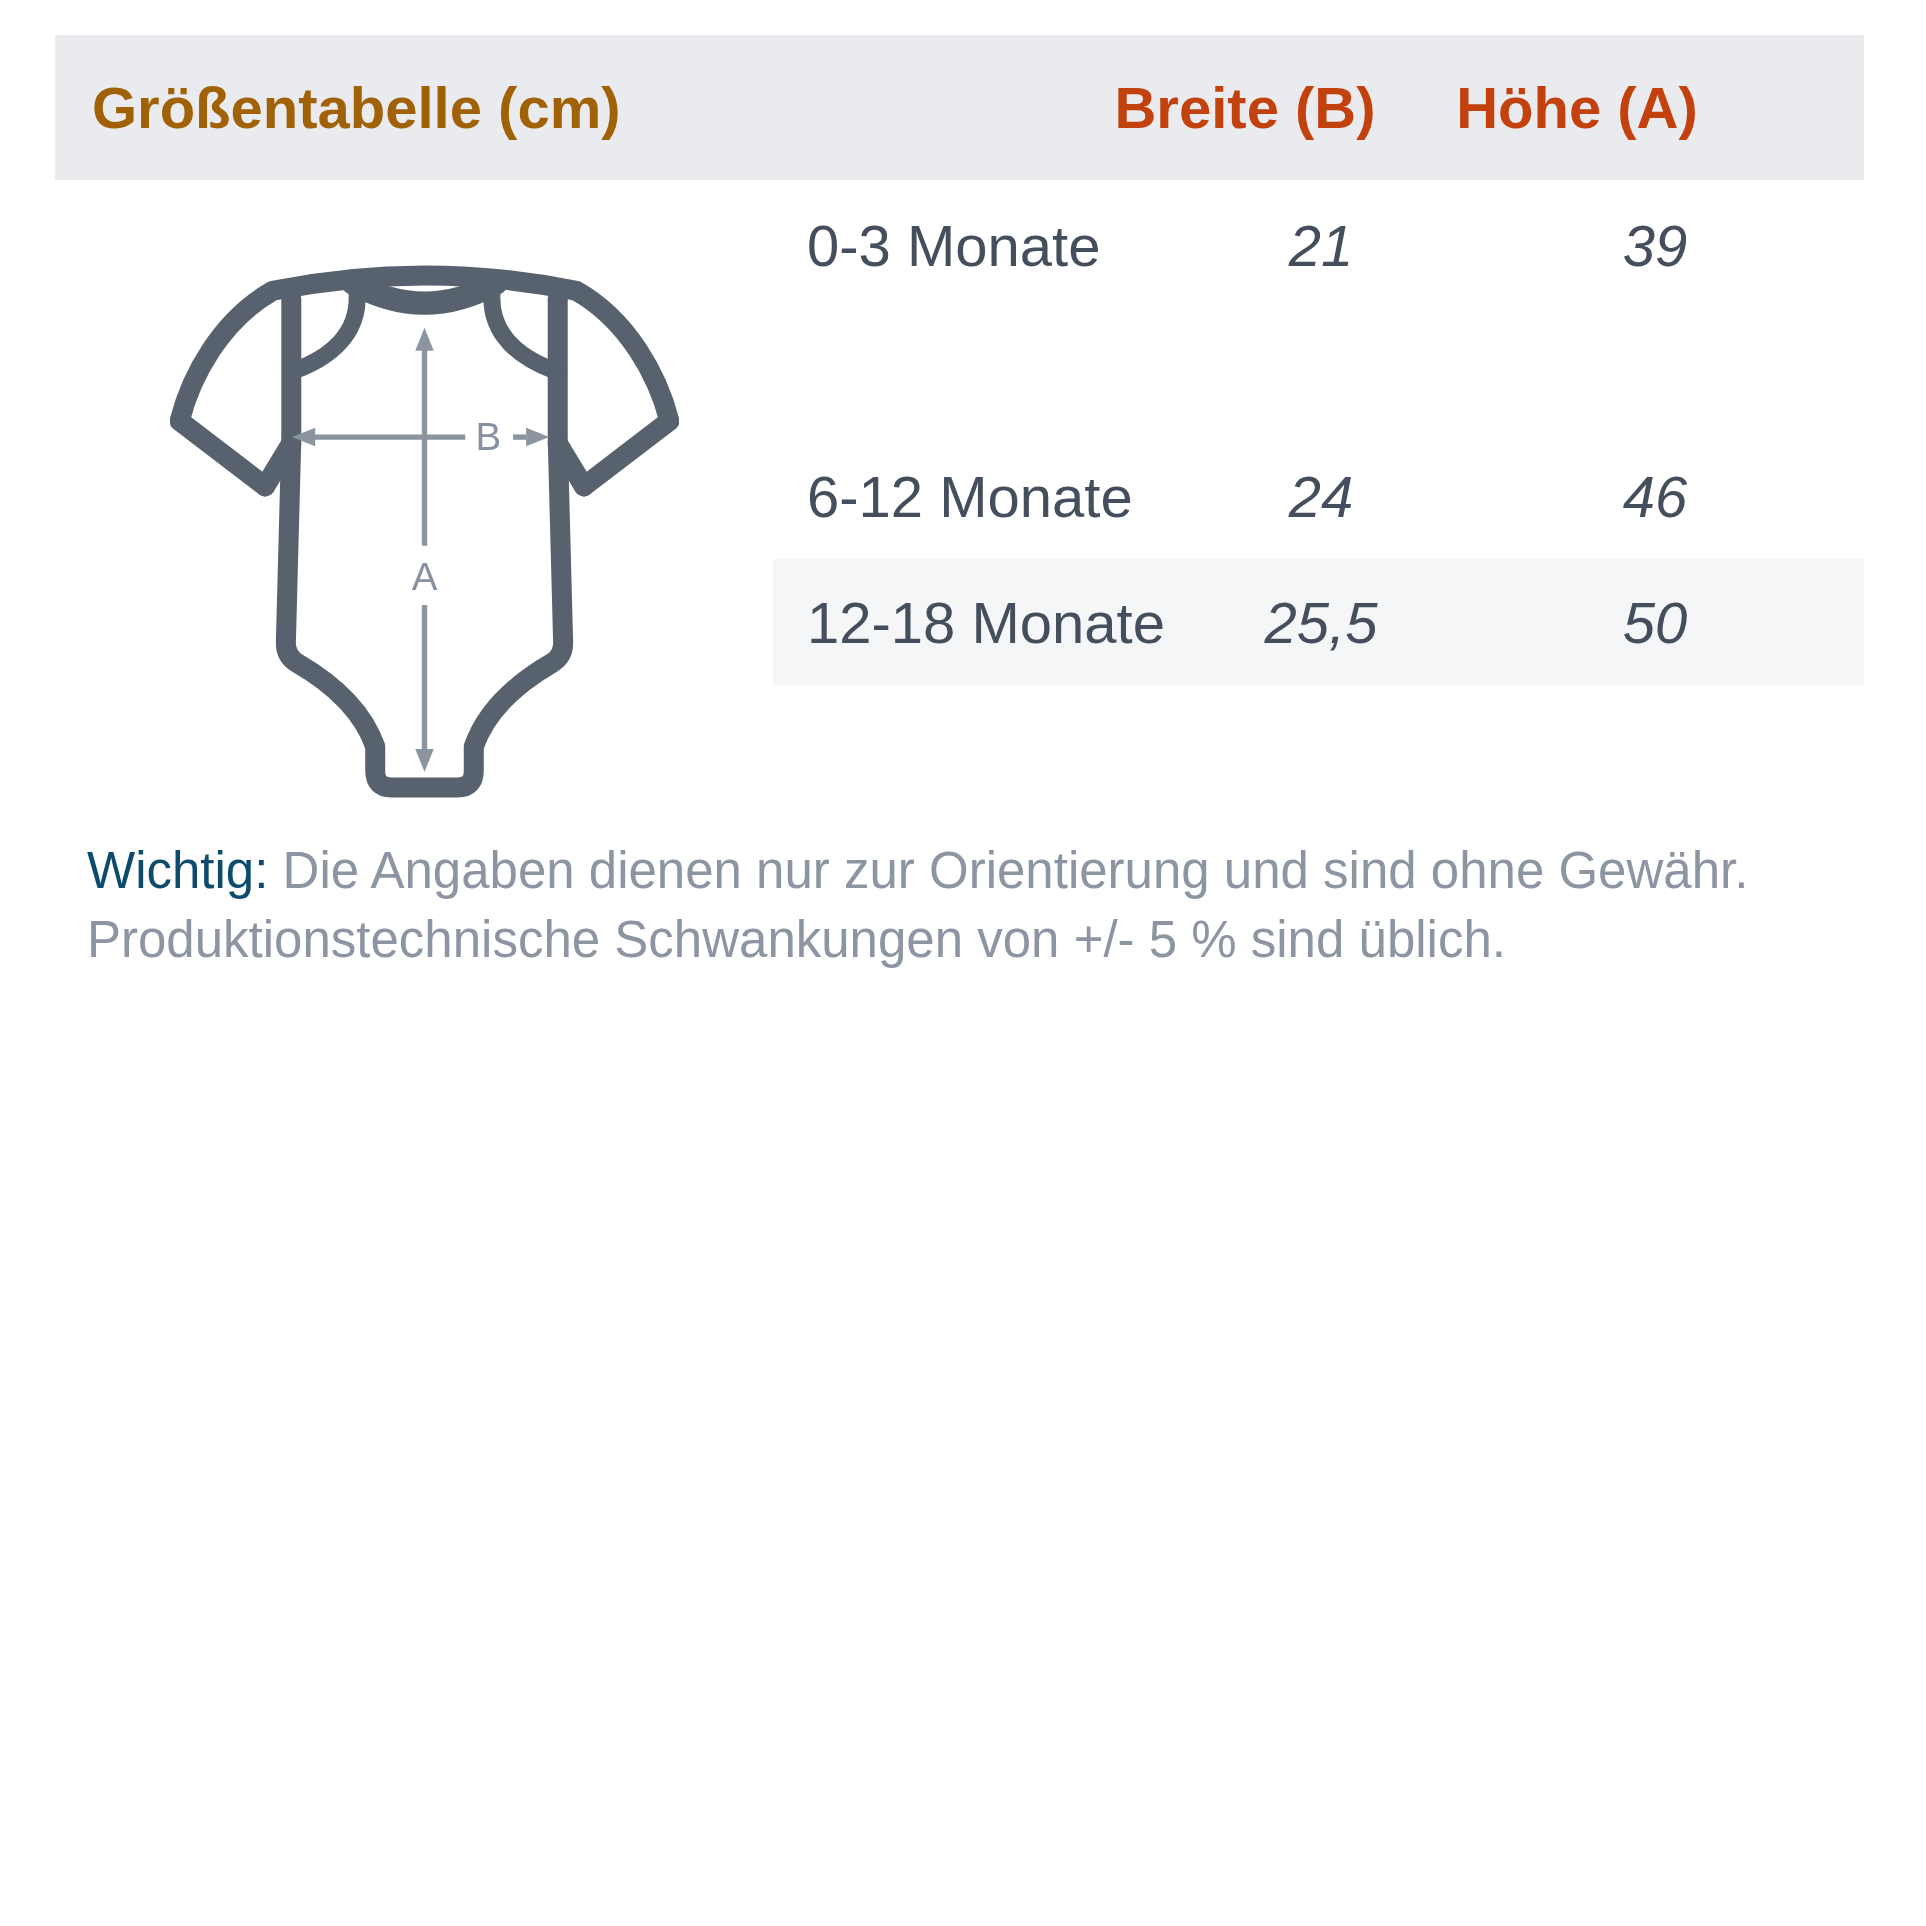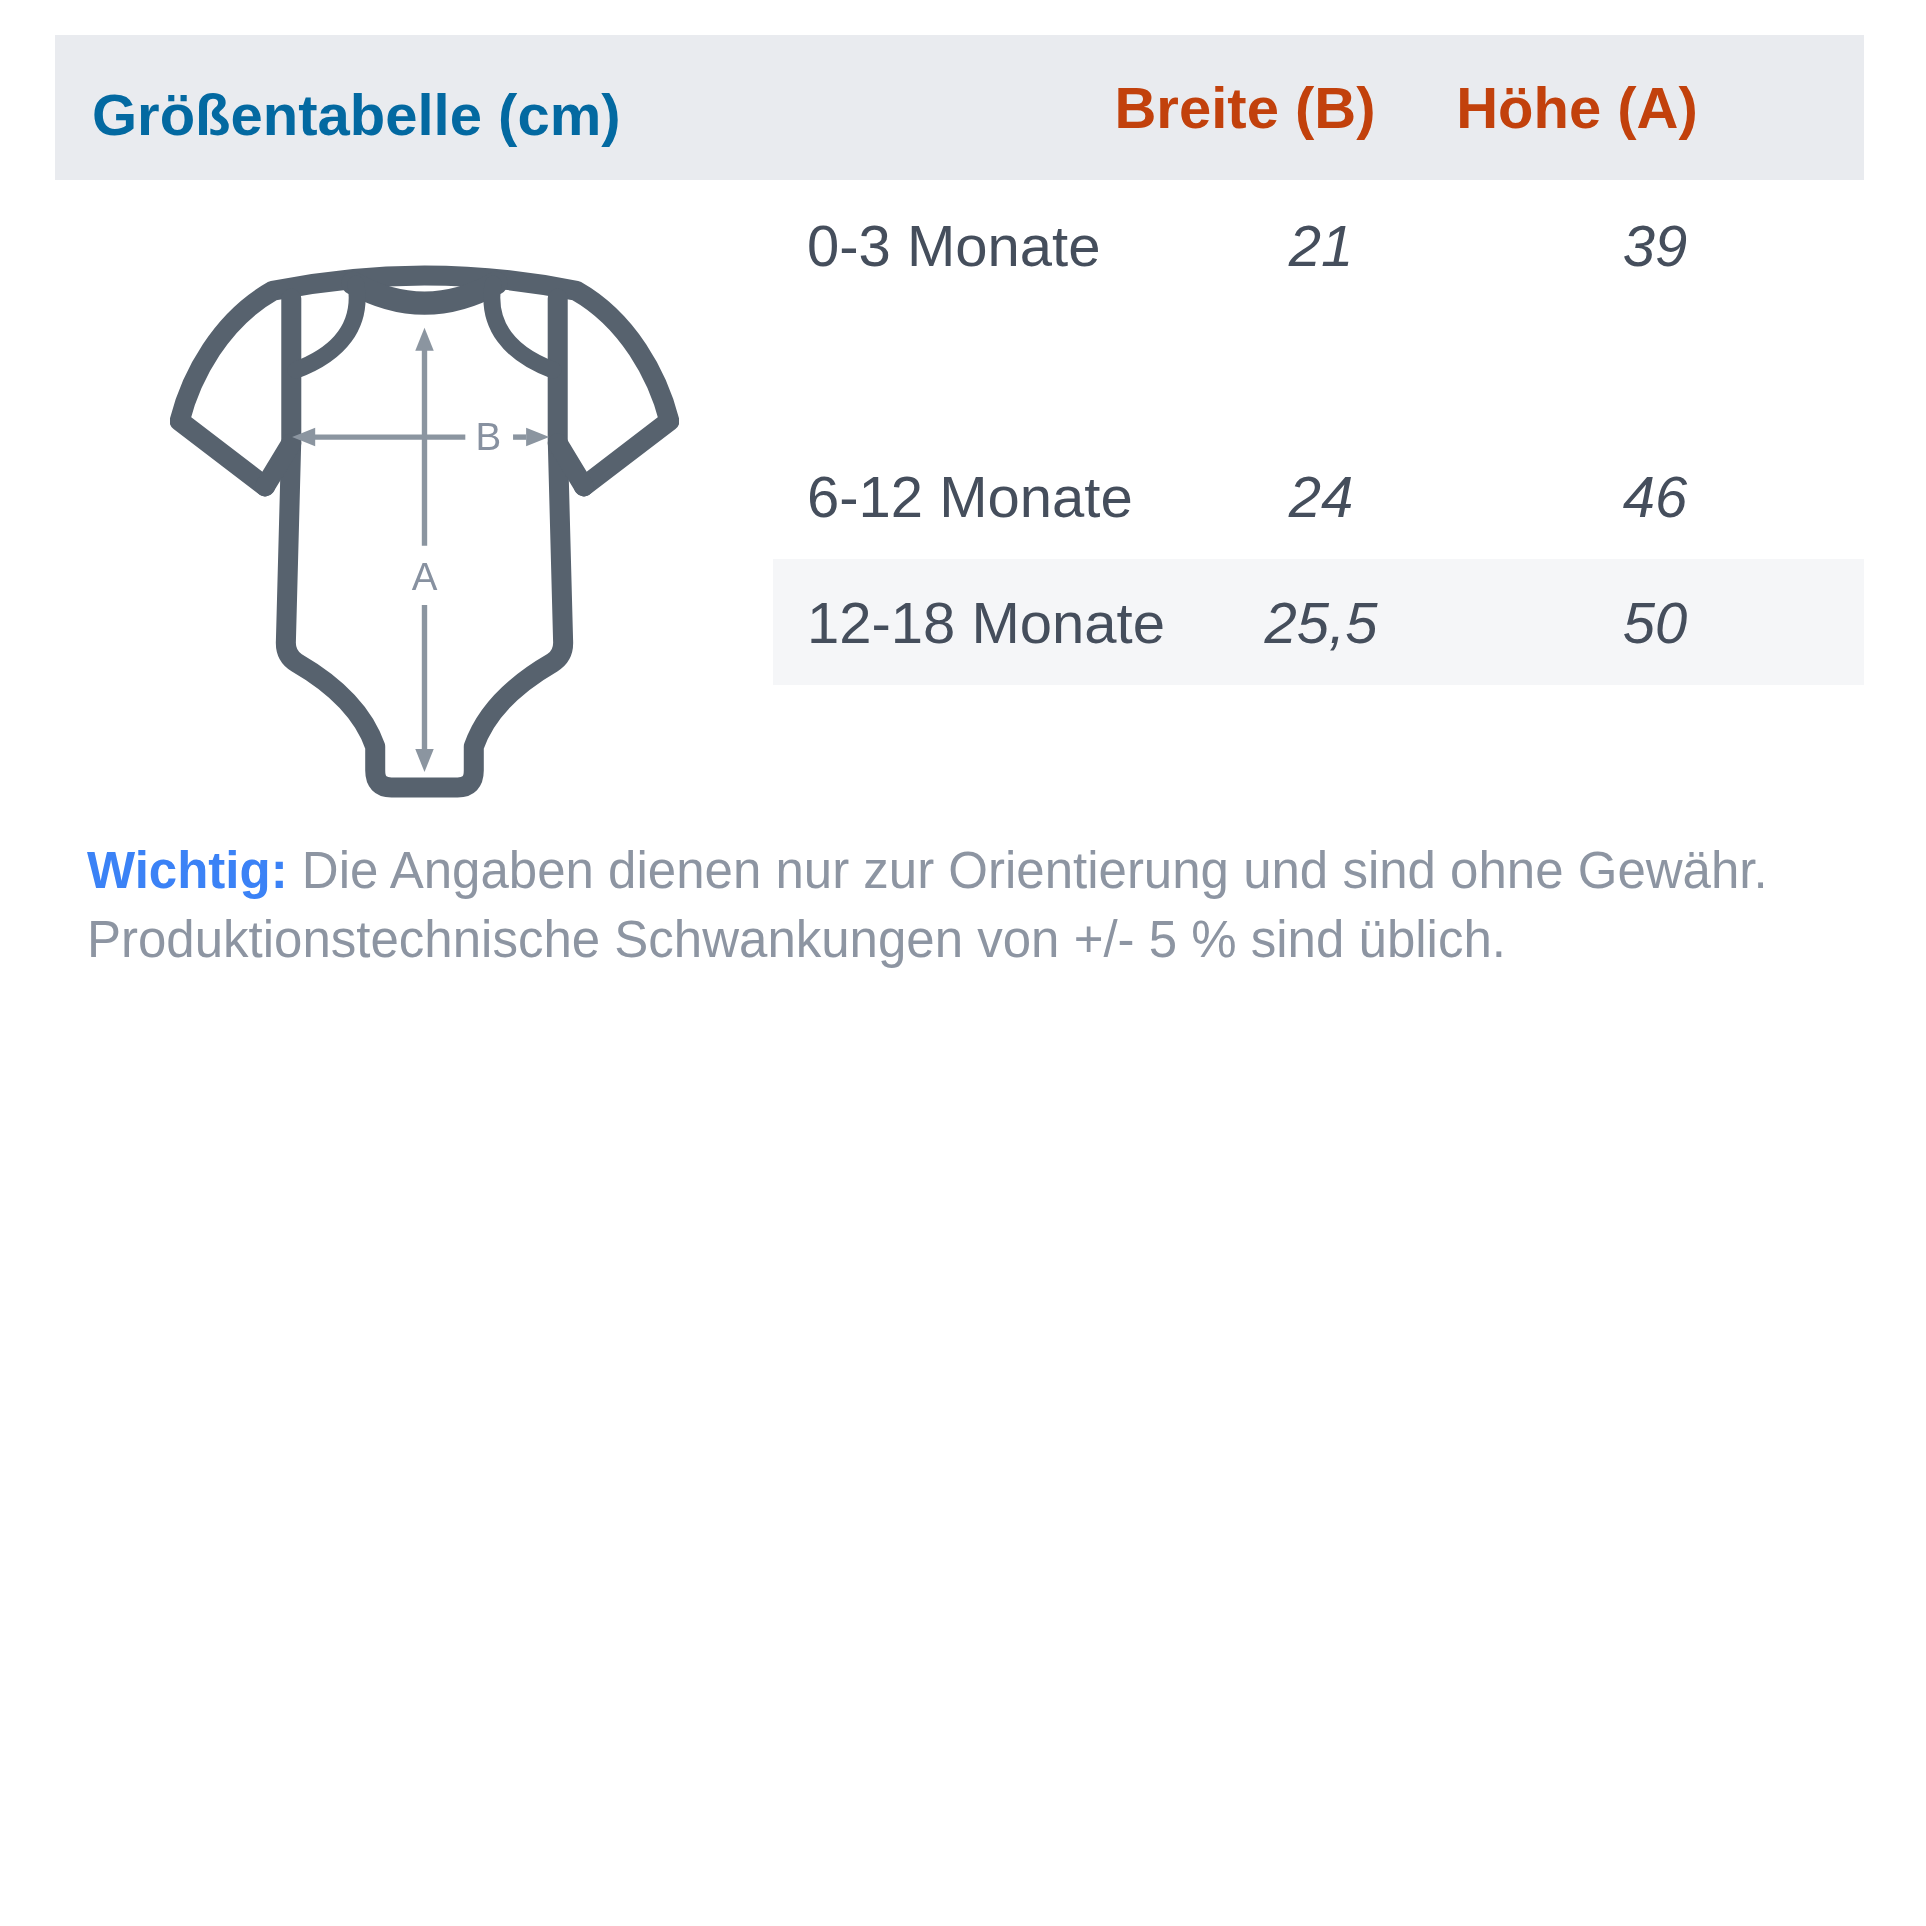--- a/index.html
+++ b/index.html
@@ -1,22 +1,22 @@
 <!DOCTYPE html>
 <html style="font-size:12.3px"><head>
 <meta charset="utf-8">
 <style>
   html,body{margin:0;padding:0;background:#ffffff;}
   body{width:1926px;height:1926px;position:relative;font-family:"Liberation Sans",sans-serif;}
   .page{position:absolute;left:0;top:0;width:1926px;height:1926px;background:#ffffff;overflow:hidden;}
 
   
   .header{position:absolute;left:55px;top:35px;width:1809px;height:145px;background:#e9ebef;}
-  .header .title{position:absolute;left:37px;top:7px;height:145px;display:flex;align-items:center;
-    font-size:58px;font-weight:bold;color:#0369a1;letter-spacing:0px;white-space:nowrap;}
+  .header .title{position:absolute;left:37px;top:0;height:145px;display:flex;align-items:center;
+    font-size:58px;font-weight:bold;color:#a16207;letter-spacing:0px;white-space:nowrap;}
   .header .col{position:absolute;top:0;height:145px;width:308px;display:flex;align-items:center;justify-content:center;
     font-size:58px;font-weight:bold;color:#c2410c;white-space:nowrap;}
   .header .col.breite{left:1036px;}
   .header .col.hoehe{left:1368px;}
 
   
   .row{position:absolute;left:773px;width:1091px;height:126px;}
   .row.striped{background:#f5f6f8;}
   .row .cell{position:absolute;top:0;height:126px;display:flex;align-items:center;
     font-size:58px;color:#454e5c;white-space:nowrap;}
@@ -24,21 +24,21 @@
   .row .val{width:308px;justify-content:center;font-style:italic;}
   .row .val.b{left:394px;}
   .row .val.a{left:728px;}
 
   
   .diagram{position:absolute;left:170px;top:260px;width:509px;height:539px;}
 
   
   .notice{position:absolute;left:87px;top:836px;width:1772px;
     font-size:51px;line-height:69px;color:#8d95a2;}
-  .notice b{font-weight:bold;color:#3b82f6;}
+  .notice b{font-weight:normal;color:#0c4a6e;}
 </style>
 </head>
 <body>
 
 <div class="page">
 
   <div class="header">
     <div class="title">Größentabelle (cm)</div>
     <div class="col breite">Breite (B)</div>
     <div class="col hoehe">Höhe (A)</div>

